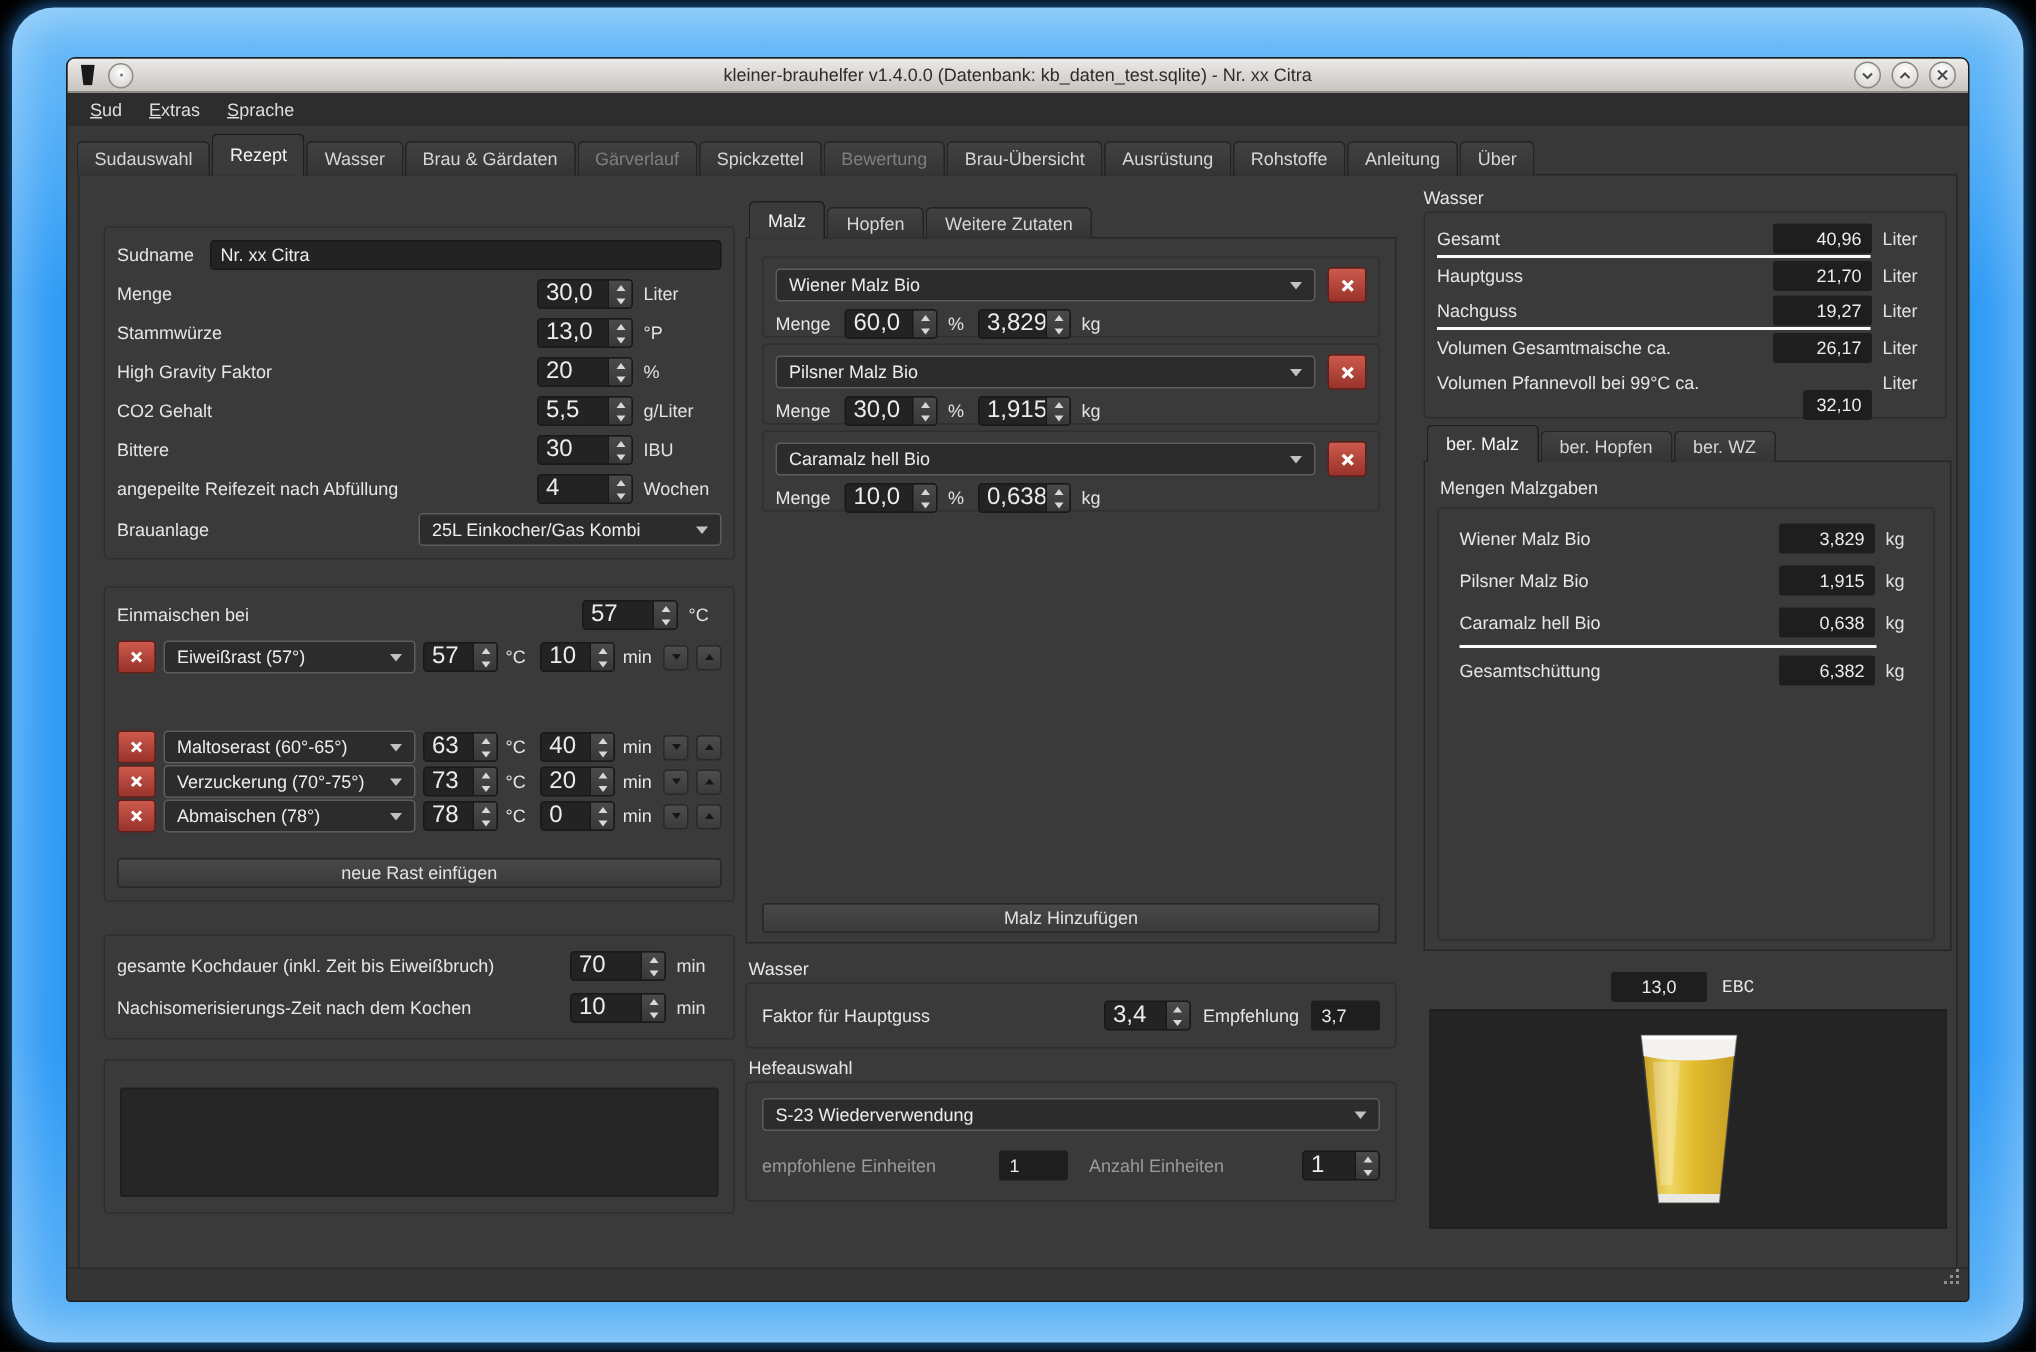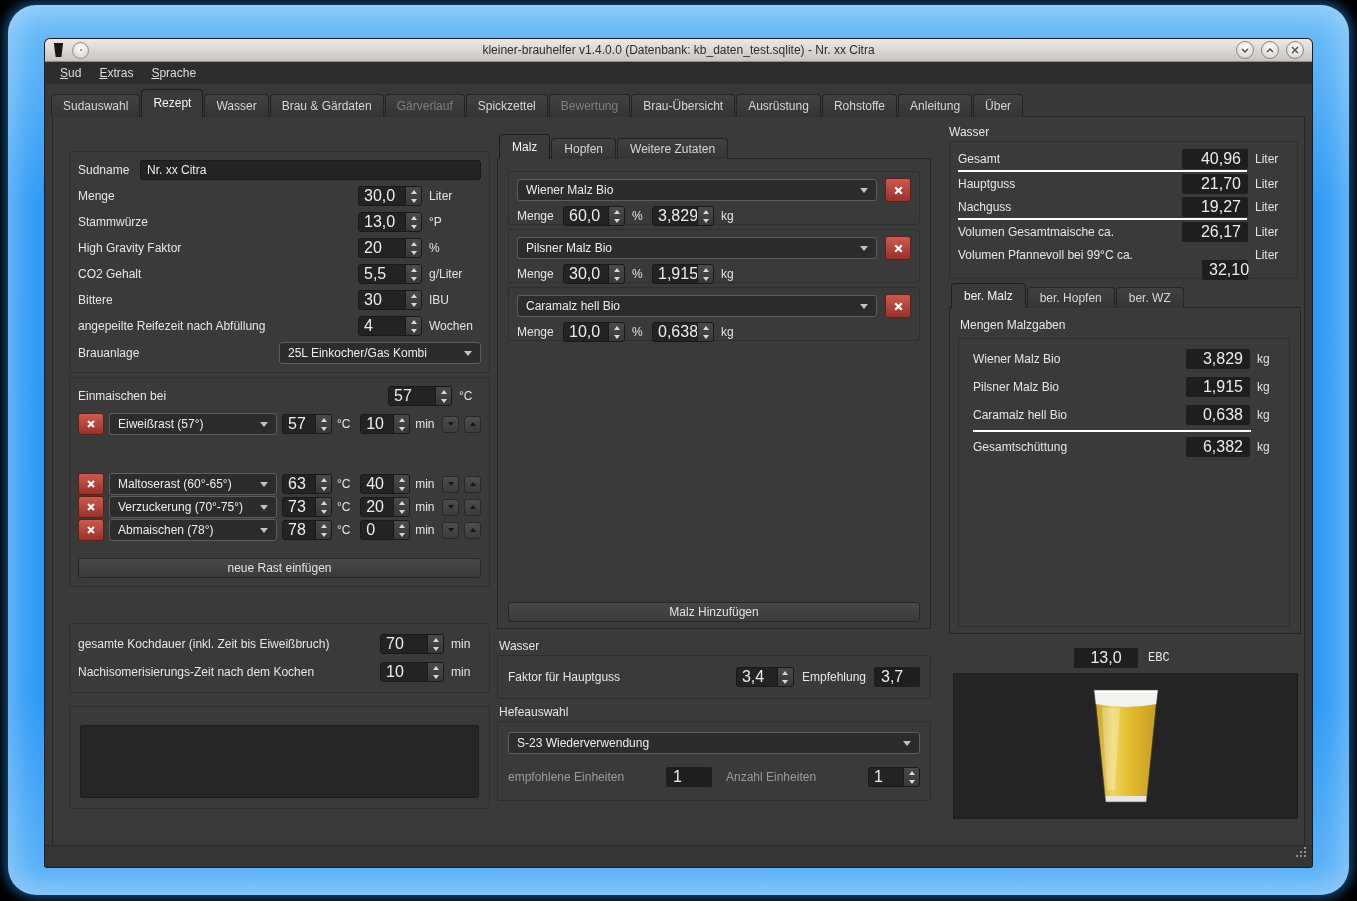--- a/index.html
+++ b/index.html
@@ -78,21 +78,21 @@
 
   .xbtn{width:24px;height:20px;border-radius:3px;background:linear-gradient(#cd5a4d,#98322a);
         border:1px solid #621f19;display:flex;align-items:center;justify-content:center;flex-shrink:0;}
   .udbtn{width:15px;height:15px;border-radius:3px;background:linear-gradient(#4d4d4d,#3b3b3b);
          border:1px solid #292929;display:flex;align-items:center;justify-content:center;flex-shrink:0;}
   .udbtn .tu{border-bottom-color:#161616;}
   .udbtn .td{border-top-color:#161616;}
 
   .wbtn{height:20px;background:linear-gradient(#484848,#3a3a3a);border:1px solid #272727;border-radius:3px;
         color:#e2e2e2;font-size:12px;display:flex;align-items:center;justify-content:center;box-sizing:border-box;}
-  .ro{background:#1e1e1e;border-radius:2px;font-size:16px;color:#ececec;line-height:20px;height:20px;
+  .ro{background:#1e1e1e;border-radius:2px;font-size:12px;color:#ececec;line-height:20px;height:20px;
       padding:0 7px;text-align:right;box-sizing:border-box;flex-shrink:0;}
   .wsep{height:2px;background:#fbfbfb;}
 
   .frow{height:20px;display:flex;align-items:center;}
   .unit{font-size:12px;color:#e2e2e2;padding-left:7px;white-space:nowrap;}
 
   
   .subtabs{position:absolute;height:25px;display:flex;align-items:flex-end;gap:1px;z-index:2;}
   .stab{height:21px;line-height:20px;padding:0 12px;font-size:12px;color:#d6d6d6;
         background:linear-gradient(#414141,#343434);border:1px solid #242424;border-bottom:none;
@@ -262,21 +262,21 @@
         </div>
         <div class="frow" style="height:22px;">
           <span class="lb" style="flex:1;">Brauanlage</span>
           <span class="combo" style="width:202px;">
               <span class="ct">25L Einkocher/Gas Kombi</span>
               <span class="ca"></span>
             </span>
         </div>
       </div>
 
-      <div class="gb" style="left:16px;top:260px;width:421px;height:210px;padding:8px;">
+      <div class="gb" style="left:16px;top:274px;width:421px;height:210px;padding:8px;">
         <div class="frow" style="margin-bottom:8px;">
           <span class="lb" style="flex:1;">Einmaischen bei</span>
           <span class="spin" style="width:64px;">
               <span class="sv">57</span>
               <span class="sa">
                 <span class="b">
                   <i class="tu"></i>
                 </span>
                 <span class="b">
                   <i class="td"></i>

